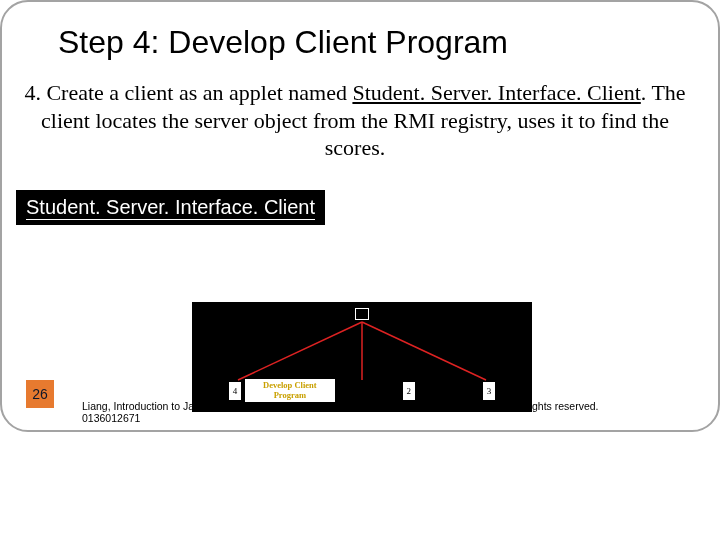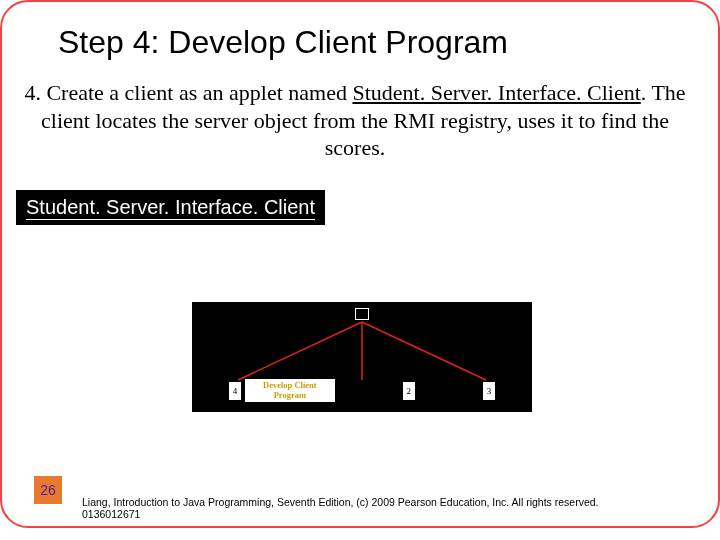--- a/index.html
+++ b/index.html
@@ -1,19 +1,19 @@
 <!DOCTYPE html>
 <html><head>
 <meta charset="utf-8">
 <style>
   * { box-sizing: border-box; margin: 0; padding: 0; }
   html, body { width: 720px; height: 540px; background: #fff; font-family: Arial, Helvetica, sans-serif; }
   .slide {
-    width: 720px; height: 528px;
-    border: 2px solid #ef4444;
+    width: 720px; height: 432px;
+    border: 2px solid #a3a3a3;
     border-radius: 28px;
     position: relative;
     overflow: hidden;
   }
   .title {
     font-size: 32px;
     font-weight: 400;
     padding: 22px 0 10px 56px;
     color: #000;
   }
@@ -65,24 +65,24 @@
     font-family: "Times New Roman", serif;
     padding: 2px 18px;
     text-align: center;
     line-height: 1.1;
     white-space: pre-line;
   }
   .d-label.highlight { color: #c9a000; font-weight: bold; }
   .d-label.normal { color: #000; }
   .page-num {
     position: absolute;
-    left: 32px; bottom: 22px;
+    left: 24px; bottom: 22px;
     width: 28px; height: 28px;
     background: #e77a2f;
-    color: #4c1d95;
+    color: #0f172a;
     font-size: 14px;
     display: flex; align-items: center; justify-content: center;
   }
   .footer {
     position: absolute;
     left: 0; right: 0; bottom: 6px;
     text-align: left;
     font-size: 10.5px;
     color: #000;
     line-height: 1.15;

